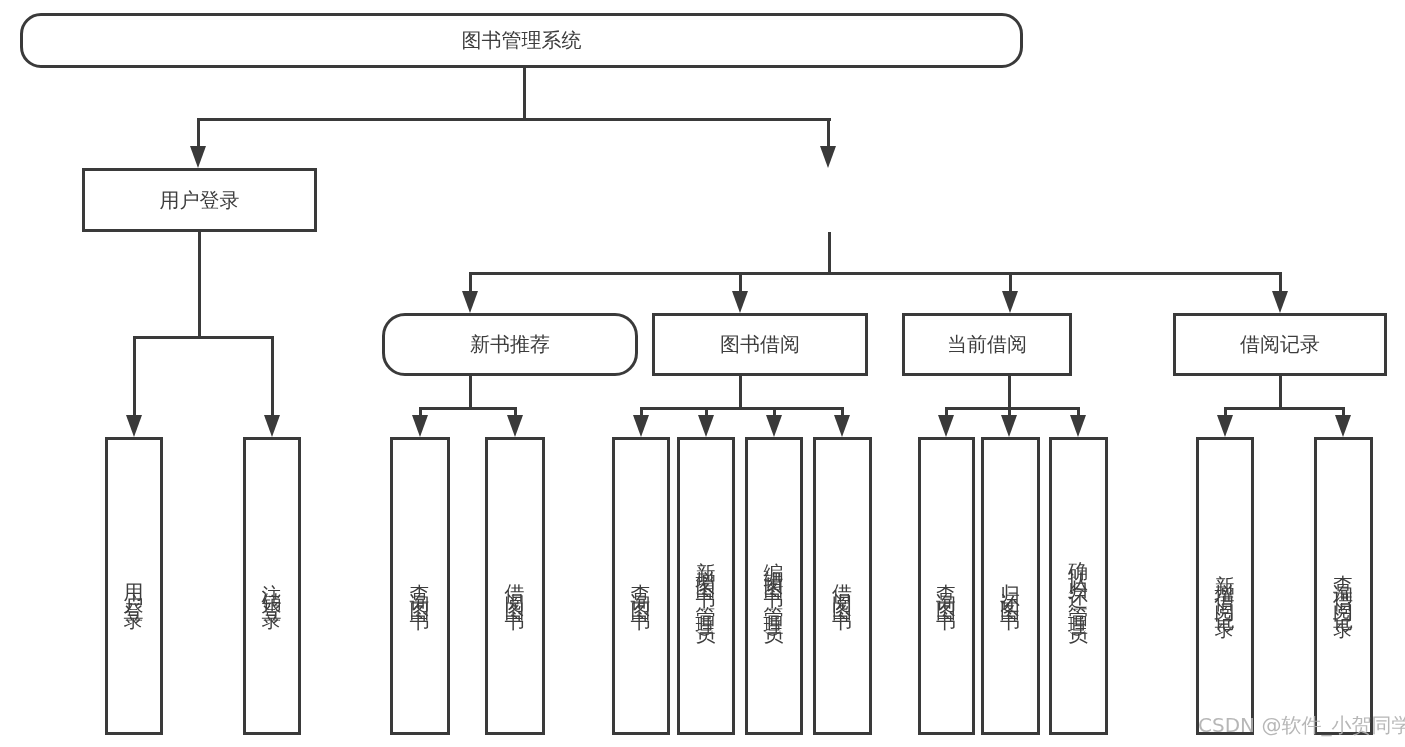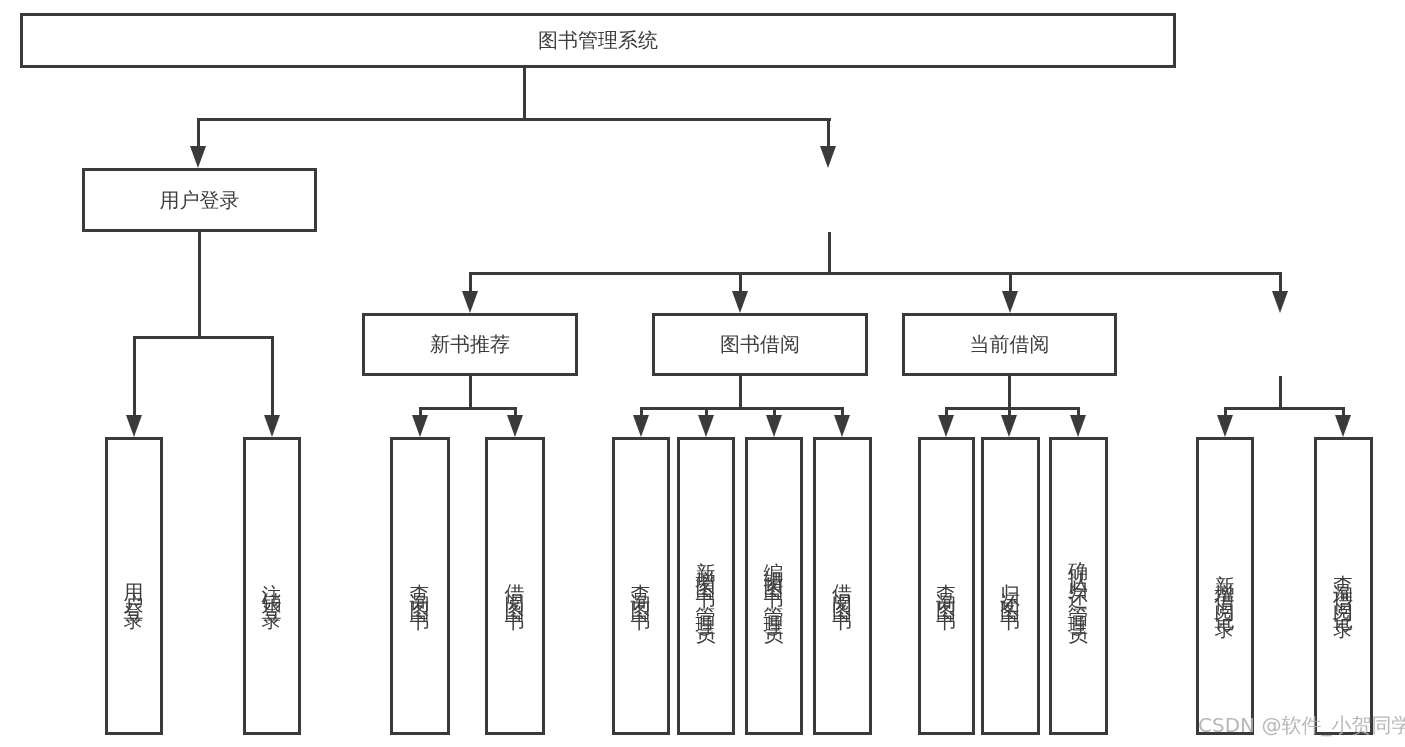--- a/index.html
+++ b/index.html
@@ -42,26 +42,26 @@
     align-items: center;
     justify-content: center;
     color: var(--text);
     font-size: 20px;
     writing-mode: vertical-rl;
     text-orientation: mixed;
     letter-spacing: 9px;
     line-height: 1;
   }
 
-  #root      { left: 20px;   top: 13px;  width: 1156px; height: 55px; }
+  #root      { left: 20px;   top: 13px;  width: 1003px; height: 55px; border-radius: 21px; }
   #n-login   { left: 82px;   top: 168px; width: 235px;  height: 64px; }
   #n-mgmt    { left: 711px;  top: 168px; width: 236px;  height: 64px; }
-  #n-newbook { left: 362px;  top: 313px; width: 216px;  height: 63px; }
+  #n-newbook { left: 382px;  top: 313px; width: 256px;  height: 63px; border-radius: 23px; }
   #n-borrow  { left: 652px;  top: 313px; width: 216px;  height: 63px; }
-  #n-current { left: 902px;  top: 313px; width: 215px;  height: 63px; }
+  #n-current { left: 902px;  top: 313px; width: 170px;  height: 63px; }
   #n-records { left: 1173px; top: 313px; width: 214px;  height: 63px; }
 
   #l1  { left: 105px;  width: 58px; }
   #l2  { left: 243px;  width: 58px; }
   #l3  { left: 390px;  width: 60px; }
   #l4  { left: 485px;  width: 60px; }
   #l5  { left: 612px;  width: 58px; }
   #l6  { left: 677px;  width: 58px; }
   #l7  { left: 745px;  width: 58px; }
   #l8  { left: 813px;  width: 59px; }
@@ -227,20 +227,21 @@
     <div class="tri c-t-br2"></div>
   </div>
 
   <div class="node" id="root">图书管理系统</div>
 
   <div class="node" id="n-login">用户登录</div>
 
   <div class="node" id="n-newbook">新书推荐</div>
   <div class="node" id="n-borrow">图书借阅</div>
   <div class="node" id="n-current">当前借阅</div>
+  <div class="node" id="n-records">借阅记录</div>
 
   <div class="leaf" id="l1">用户登录</div>
   <div class="leaf" id="l2">注销登录</div>
 
   <div class="leaf" id="l3">查询图书</div>
   <div class="leaf" id="l4">借阅图书</div>
 
   <div class="leaf" id="l5">查询图书</div>
   <div class="leaf" id="l6">新增图书（管理员）</div>
   <div class="leaf" id="l7">编辑图书（管理员）</div>

